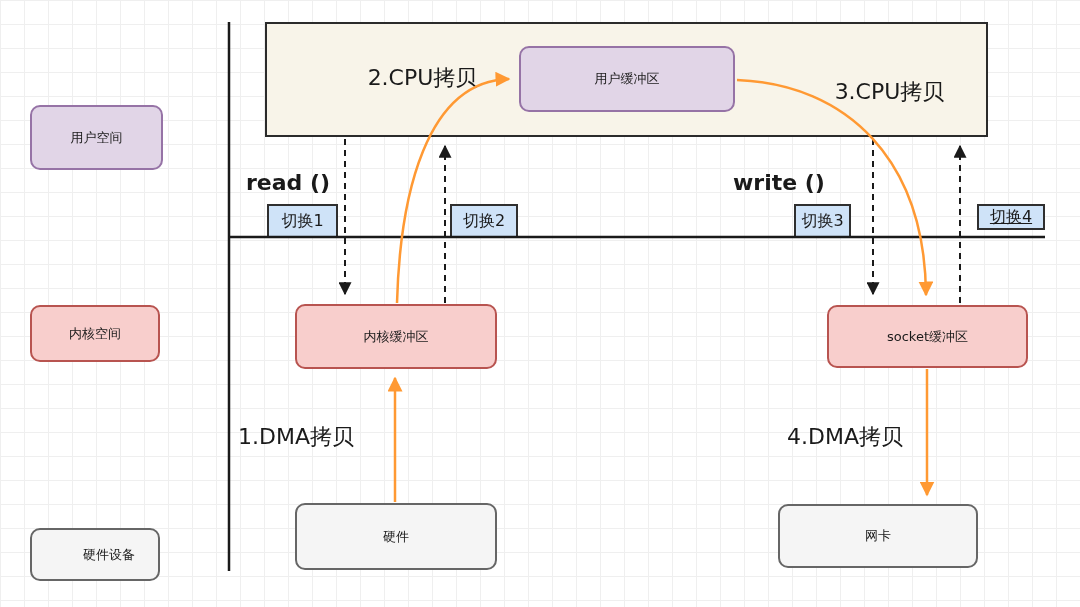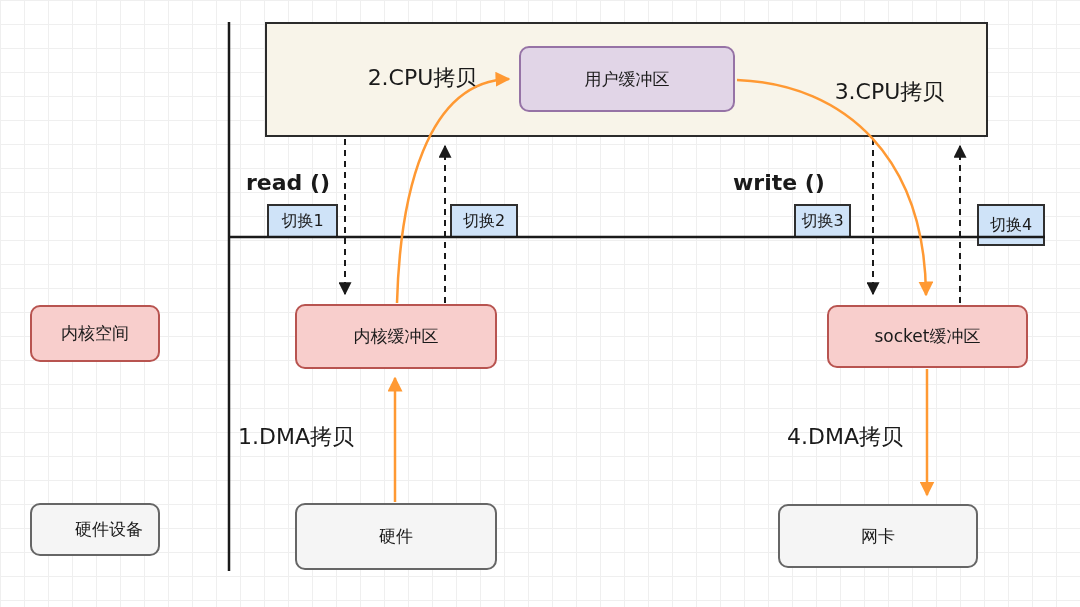--- a/index.html
+++ b/index.html
@@ -8,45 +8,48 @@
     background-color:#ffffff;
     background-image:linear-gradient(#efefef 1px, transparent 1px),
                      linear-gradient(90deg,#efefef 1px, transparent 1px);
     background-size:24px 24px;
     font-family:"DejaVu Sans","Liberation Sans",sans-serif;
     color:#1a1a1a;
   }
   .box{
     position:absolute;box-sizing:border-box;
     display:flex;align-items:center;justify-content:center;
-    font-size:17px;line-height:1.2;white-space:nowrap;
+    font-size:13px;line-height:1.2;white-space:nowrap;
   }
   .rounded{border-radius:10px;}
   .purple{background:#e1d5e7;border:2px solid #9673a6;}
   .red{background:#f8cecc;border:2px solid #b85450;}
   .gray{background:#f5f5f5;border:2px solid #666666;}
   .blue{background:#cfe3f8;border:2px solid #2f2f2f;font-size:16px;}
   .beige{background:#f8f4e9;border:2px solid #2b2b2b;z-index:1;}
   .boxlayer{z-index:2;}
   .lbl{position:absolute;font-size:22px;white-space:nowrap;z-index:2;}
   .syscall{font-weight:bold;}
   .centered{text-align:center;}
   svg.arrows{position:absolute;left:0;top:0;z-index:3;pointer-events:none;}
 </style>
 </head>
 <body>
 
 <div class="canvas">
 
   <div class="box beige" style="left:265px;top:22px;width:723px;height:115px;"></div>
 
+  <div class="box purple rounded boxlayer" style="left:30px;top:105px;width:133px;height:65px;">
+    <span>用户空间</span>
+  </div>
   <div class="box red rounded boxlayer" style="left:30px;top:305px;width:130px;height:57px;">
     <span>内核空间</span>
   </div>
-  <div class="box gray rounded boxlayer" style="left:30px;top:503px;width:130px;height:53px;padding-left:28px;">
+  <div class="box gray rounded boxlayer" style="left:30px;top:528px;width:130px;height:53px;padding-left:28px;">
     <span>硬件设备</span>
   </div>
 
   <div class="lbl centered" style="left:345px;top:63px;width:155px;">2.CPU拷贝</div>
   <div class="box purple rounded boxlayer" style="left:519px;top:46px;width:216px;height:66px;">
     <span>用户缓冲区</span>
   </div>
   <div class="lbl centered" style="left:812px;top:63px;width:155px;margin-top:14px;">3.CPU拷贝</div>
 
   <div class="lbl syscall" style="left:246px;top:170px;">read ()</div>
@@ -54,21 +57,21 @@
 
   <div class="box blue boxlayer" style="left:267px;top:204px;width:71px;height:34px;">
     <span>切换1</span>
   </div>
   <div class="box blue boxlayer" style="left:450px;top:204px;width:68px;height:34px;">
     <span>切换2</span>
   </div>
   <div class="box blue boxlayer" style="left:794px;top:204px;width:57px;height:34px;">
     <span>切换3</span>
   </div>
-  <div class="box blue boxlayer" style="left:977px;top:204px;width:68px;height:42px;">
+  <div class="box blue boxlayer" style="left:977px;top:204px;width:68px;height:26px;text-decoration:underline;">
     <span>切换4</span>
   </div>
 
   <div class="box red rounded boxlayer" style="left:295px;top:304px;width:202px;height:65px;">
     <span>内核缓冲区</span>
   </div>
   <div class="box red rounded boxlayer" style="left:827px;top:305px;width:201px;height:63px;">
     <span>socket缓冲区</span>
   </div>
 

